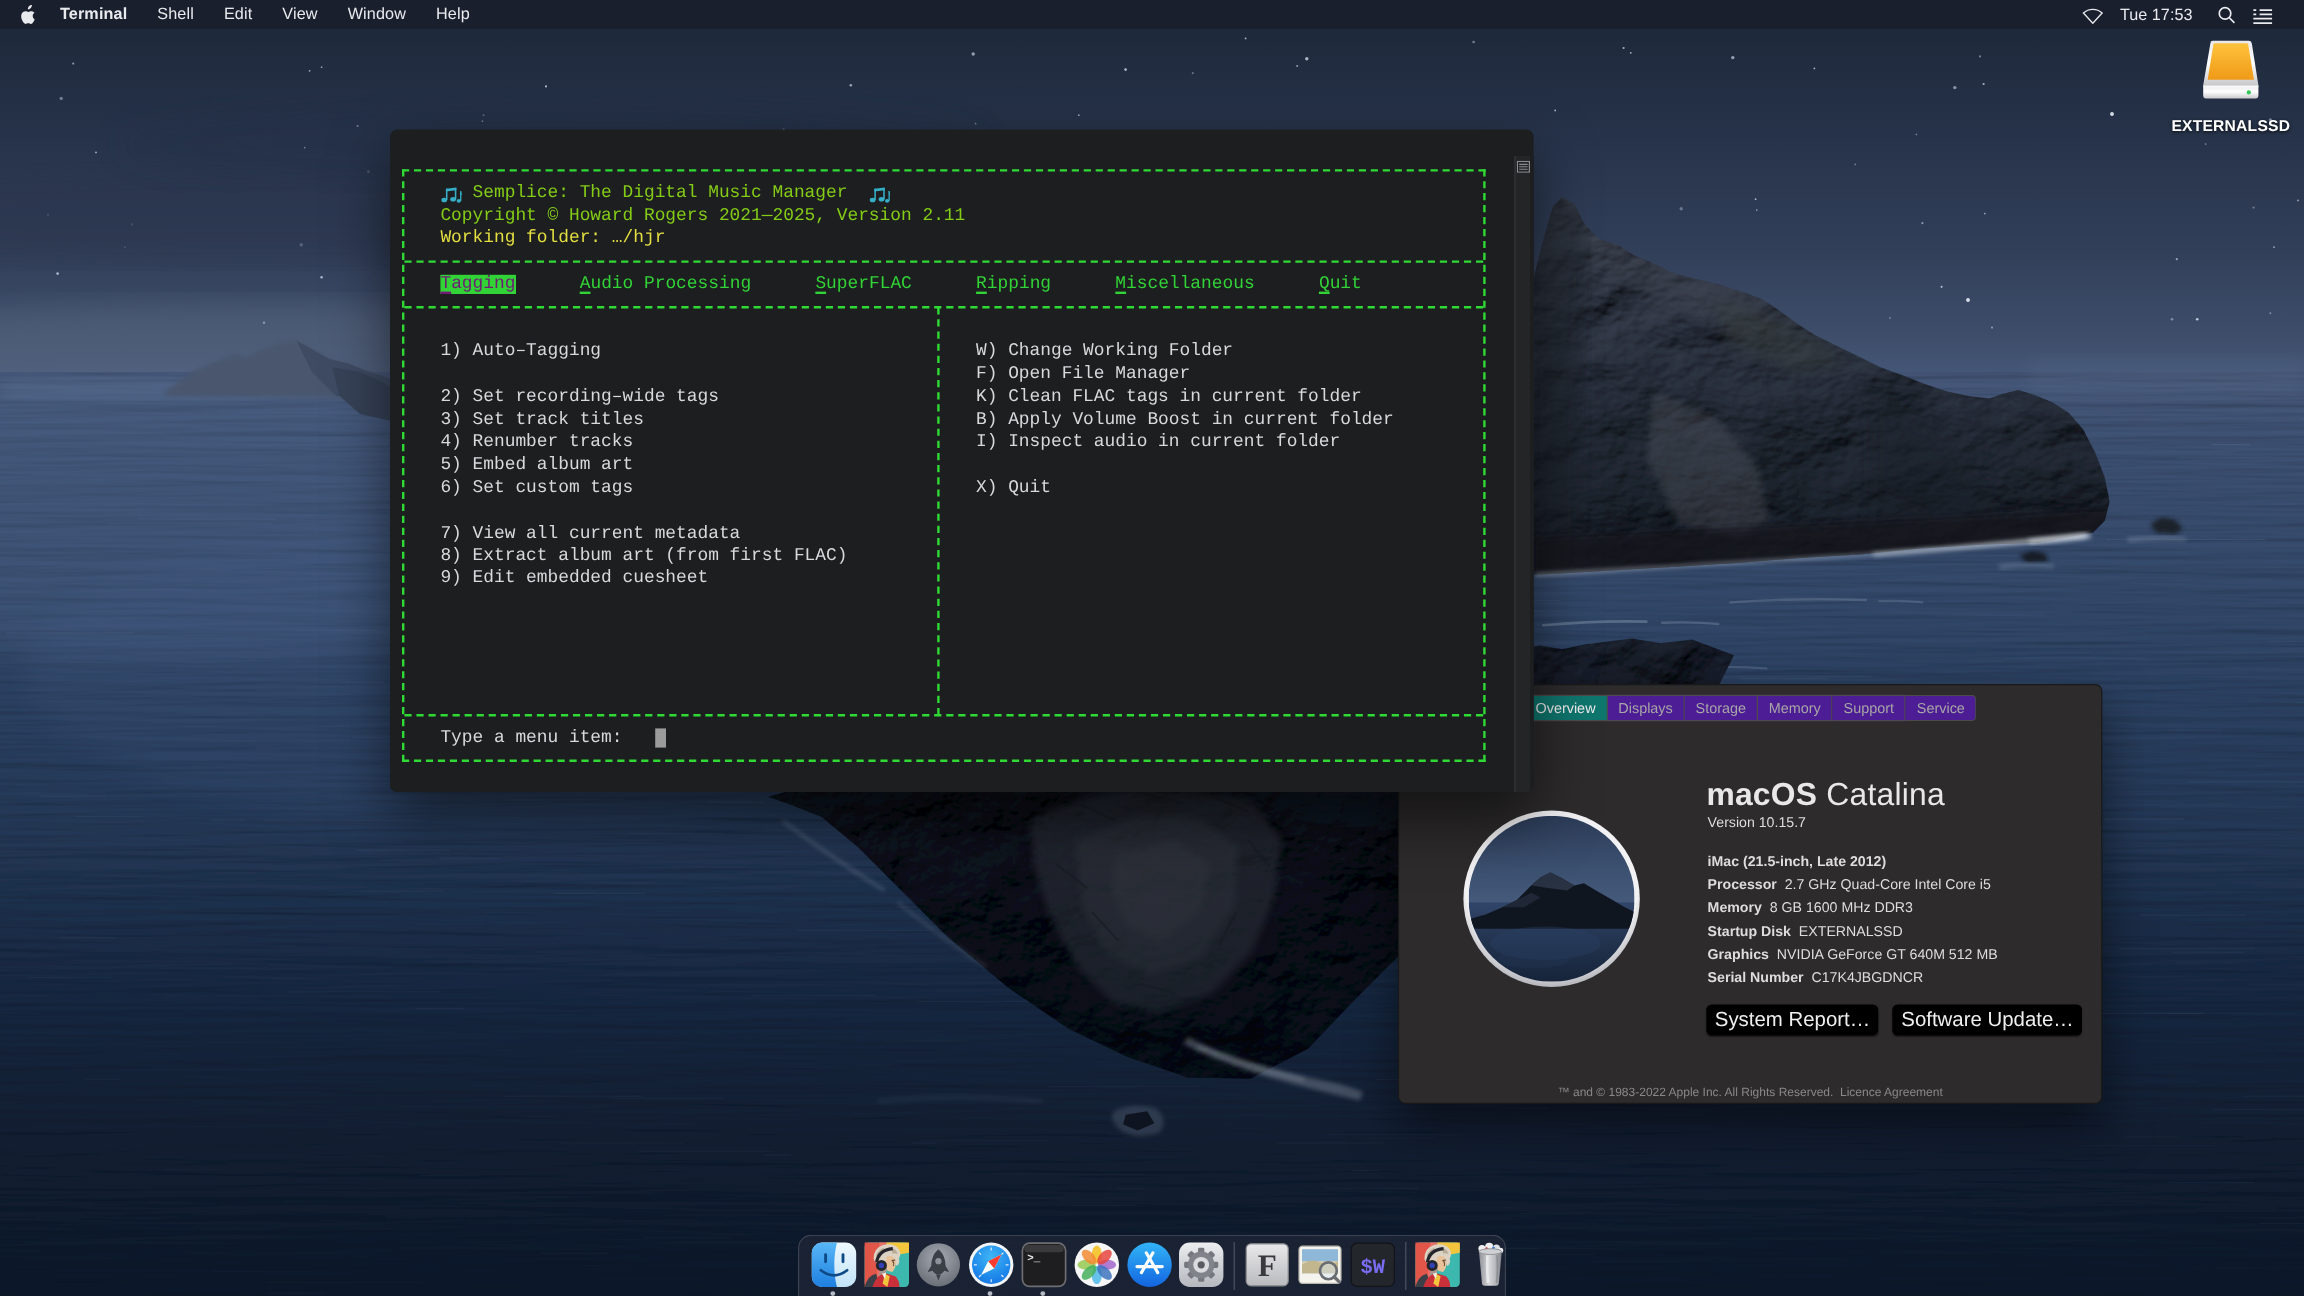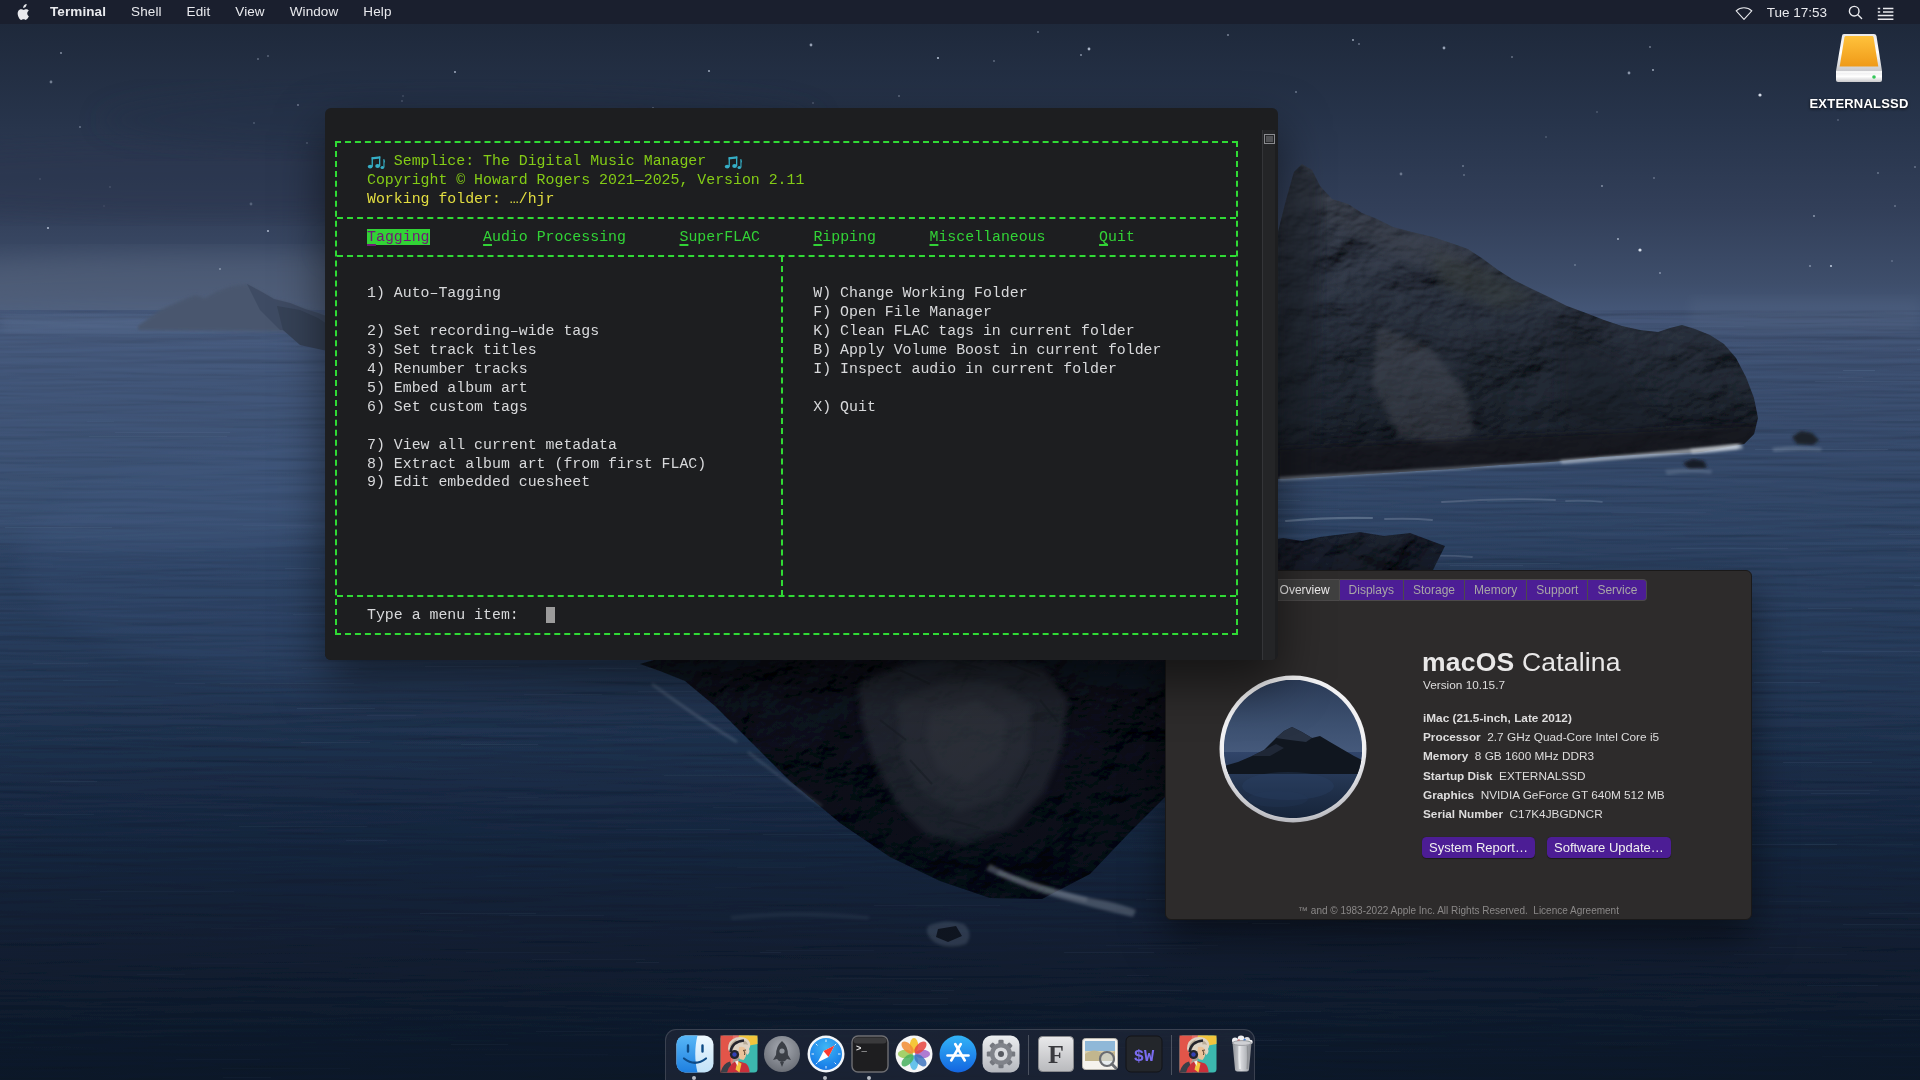--- a/index.html
+++ b/index.html
@@ -41,27 +41,27 @@
 .h3{left:11.5px;top:464.5px;width:899px}
 .gv{border-left:2px dashed #30da35;width:0;left:456.3px;top:126px;height:339.5px}
 .sbar{position:absolute;right:3px;top:0px;width:13px;height:530px;background:#242527;border-left:1px solid #343538;display:flex;justify-content:center}
 .sbar svg{margin-top:4px}
 
 #about{position:absolute;left:1165px;top:570px;width:587px;height:350px;background:#2d2b2b;border-radius:6px;z-index:10;box-shadow:0 18px 40px rgba(0,0,0,0.5);border:1px solid #1a1919}
 .tabs{position:absolute;left:0;top:8px;width:100%;display:flex;justify-content:center}
 .tab{font-size:12px;color:#a8a6a6;background:#4c1d95;border:1px solid #4c4a4a;border-left:none;padding:2.5px 9px 3.5px}
 .tab:first-child{border-left:1px solid #4c4a4a;border-radius:4px 0 0 4px}
 .tab:last-child{border-radius:0 4px 4px 0}
-.tab.active{background:#404040;color:#efeeee}
+.tab.active{background:#0f766e;color:#efeeee}
 .acircle{position:absolute;left:52px;top:103px}
 .atitle{position:absolute;left:256px;top:76px;font-size:26.5px;color:#e9e8e8;letter-spacing:0.2px}
 .aver{position:absolute;left:257px;top:107px;font-size:11.8px;color:#dedddd}
 .ainfo{position:absolute;left:257px;top:138px;font-size:11.8px;color:#dedddd;line-height:19.2px}
 .abtns{position:absolute;left:256px;top:266px;display:flex;gap:12px}
-.abtn{background:#4c1d95;border-radius:4.5px;font-size:13px;color:#f0efef;padding:2.5px 7px 3.5px;box-shadow:0 0.5px 1px rgba(0,0,0,0.4)}
+.abtn{background:#000000;border-radius:4.5px;font-size:17px;color:#f0efef;padding:2.5px 7px 3.5px;box-shadow:0 0.5px 1px rgba(0,0,0,0.4)}
 .afoot{position:absolute;left:0;top:334px;width:100%;text-align:center;font-size:10px;color:#8a8888}
 
 #ssdicon{position:absolute;left:1794px;top:33px;width:130px;text-align:center;z-index:5}
 .ssdlabel{margin-top:3px;font-size:13px;font-weight:bold;color:#ffffff;text-shadow:0 1px 3px rgba(0,0,0,0.85);letter-spacing:0.2px}
 
 #dock{position:absolute;left:665px;top:1029px;width:590px;height:51px;z-index:45;background:rgba(38,44,60,0.55);border:1px solid rgba(255,255,255,0.14);border-bottom:none;border-radius:11px 11px 0 0;display:flex;align-items:flex-start;padding:4px 7px 0;backdrop-filter:none}
 .dicon{width:40px;height:46px;position:relative;margin:0 1.9px;flex:none}
 .dicon svg{display:block}
 .dot{position:absolute;left:17px;bottom:0px;width:4px;height:4px;border-radius:50%;background:#c9cdd4;opacity:0.9}
 .dsep{width:1px;height:40px;background:rgba(255,255,255,0.22);margin:1px 5px 0;flex:none}

